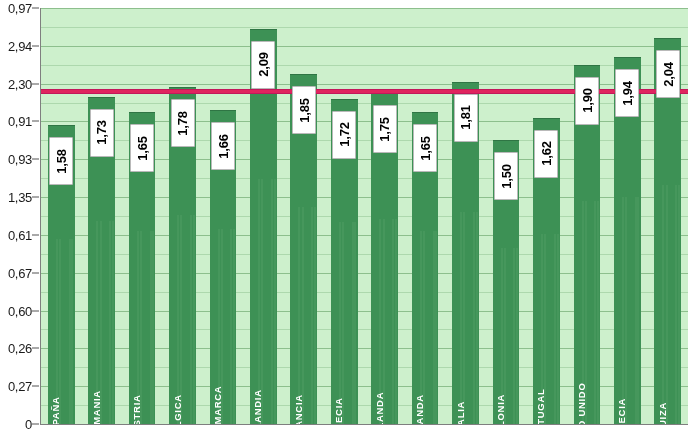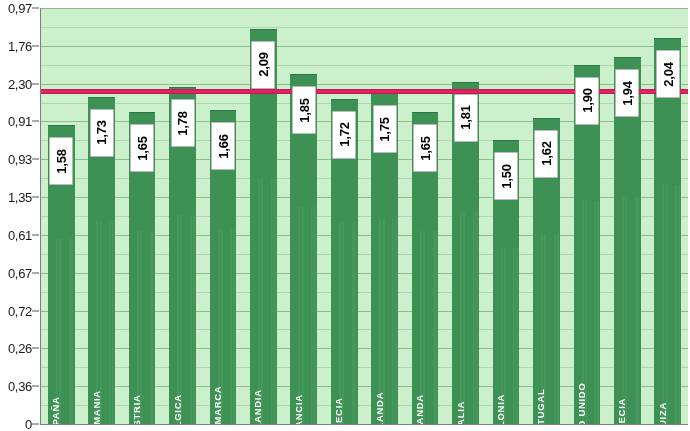--- a/index.html
+++ b/index.html
@@ -44,39 +44,39 @@
            border-top:1px solid #c2185b;border-bottom:1px solid #c2185b;z-index:4;}
 </style>
 </head>
 <body>
 
 <div id="chart-root">
 
   <div id="y-axis">
       <div class="ytick" style="top: 8px;">0,97</div>
       <div class="ytickmark" style="top: 8px;"></div>
-      <div class="ytick" style="top: 45.8182px;">1,76</div>
+      <div class="ytick" style="top: 45.8182px;">2,94</div>
       <div class="ytickmark" style="top: 45.8182px;"></div>
       <div class="ytick" style="top: 83.6364px;">2,30</div>
       <div class="ytickmark" style="top: 83.6364px;"></div>
       <div class="ytick" style="top: 121.455px;">0,91</div>
       <div class="ytickmark" style="top: 121.455px;"></div>
       <div class="ytick" style="top: 159.273px;">0,93</div>
       <div class="ytickmark" style="top: 159.273px;"></div>
       <div class="ytick" style="top: 197.091px;">1,35</div>
       <div class="ytickmark" style="top: 197.091px;"></div>
       <div class="ytick" style="top: 234.909px;">0,61</div>
       <div class="ytickmark" style="top: 234.909px;"></div>
       <div class="ytick" style="top: 272.727px;">0,67</div>
       <div class="ytickmark" style="top: 272.727px;"></div>
-      <div class="ytick" style="top: 310.545px;">0,72</div>
+      <div class="ytick" style="top: 310.545px;">0,60</div>
       <div class="ytickmark" style="top: 310.545px;"></div>
       <div class="ytick" style="top: 348.364px;">0,26</div>
       <div class="ytickmark" style="top: 348.364px;"></div>
-      <div class="ytick" style="top: 386.182px;">0,36</div>
+      <div class="ytick" style="top: 386.182px;">0,27</div>
       <div class="ytickmark" style="top: 386.182px;"></div>
       <div class="ytick" style="top: 424px;">0</div>
       <div class="ytickmark" style="top: 424px;"></div>
     </div>
 
   <div id="plot">
     <div id="gridlines">
         <div class="gridline" style="top: 416px; opacity: 1;"></div>
         <div class="gridline" style="top: 397.091px; opacity: 0.5;"></div>
         <div class="gridline" style="top: 378.182px; opacity: 1;"></div>

